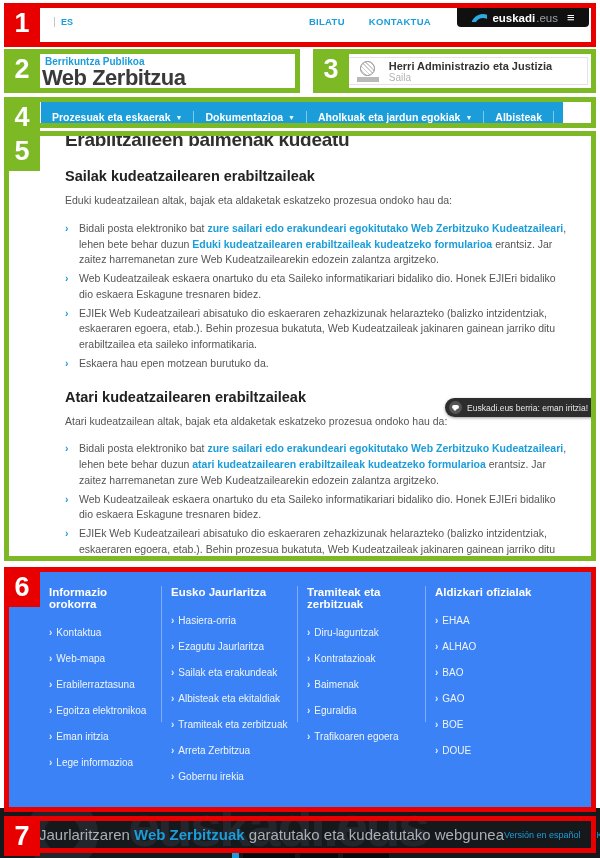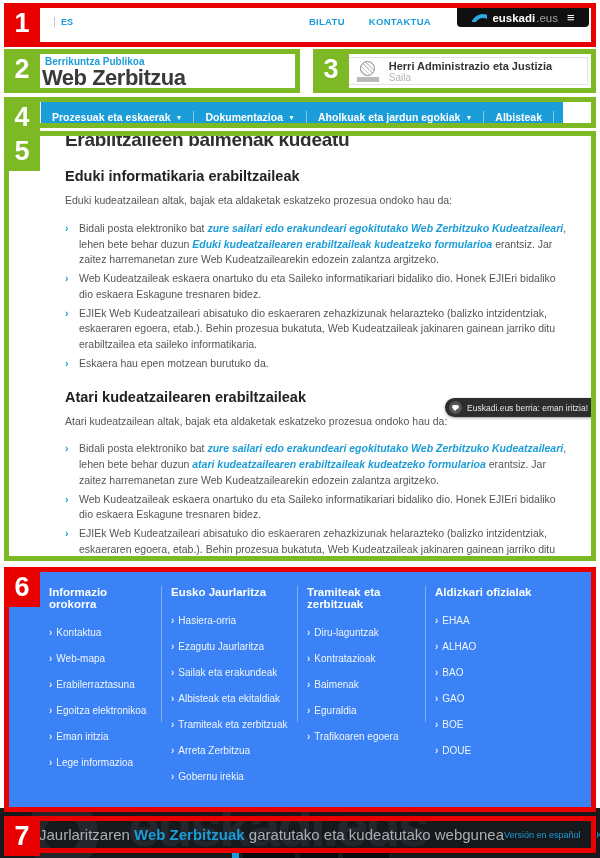--- a/index.html
+++ b/index.html
@@ -59,21 +59,21 @@
   .nav-caret { font-size:7px; opacity:.95; }
 
   
   .b5-inner { position:absolute; inset:0; background:#fff; padding:0 24px 0 56px; overflow:hidden; }
   .content h1 { color:#2f2f2f; font-size:19px; font-weight:bold; margin-top:-7px; letter-spacing:-.3px; }
   .content h2 { color:#222; font-size:14.5px; font-weight:bold; margin:17px 0 9px; }
   .content p { color:#555; font-size:10.5px; line-height:1.5; }
   .content ul { list-style:none; margin:12px 0 4px; }
   .content li { position:relative; padding-left:14px; color:#555; font-size:10.5px; line-height:1.5; margin-bottom:3px; }
   .content li .arrow { position:absolute; left:0; top:0; color:#1b9dd9; font-weight:bold; }
-  .content a.cl { color:#1b9dd9; font-weight:bold; text-decoration:none;font-style:italic; }
+  .content a.cl { color:#1b9dd9; font-weight:bold; text-decoration:none; }
   .feedback { position:absolute; right:-5px; top:262px; background:#2d2d2d; color:#e8e8e8; font-size:8.5px; height:19px; display:flex; align-items:center; gap:5px; padding:0 8px 0 4px; border-radius:10px 0 0 10px; box-shadow:0 1px 3px rgba(0,0,0,.4); z-index:5; cursor:pointer; }
   .fb-ico { width:13px; height:13px; border-radius:50%; background:#555; position:relative; }
   .fb-ico:before { content:""; position:absolute; left:3px; top:4px; width:7px; height:4px; background:#fff; border-radius:2px; }
   .fb-ico:after { content:""; position:absolute; left:4px; top:8px; border-left:2px solid transparent; border-right:2px solid transparent; border-top:2px solid #fff; }
 
   
   .b6-inner { position:absolute; inset:0; background:#3b82f6; overflow:hidden; }
   .foot-col { position:absolute; top:14px; }
   .foot-col h3 { color:#fff; font-size:11.5px; font-weight:bold; margin-bottom:12px; }
   .foot-col ul { list-style:none; }
@@ -178,21 +178,21 @@
         </div>
       </div>
     </div>
     <div class="num">4</div>
   </div>
 
   <div class="abox green" style="left:4px;top:131px;width:592px;height:430px;">
     <div class="b5-inner content">
       <h1>Erabiltzaileen baimenak kudeatu</h1>
 
-      <h2>Eduki informatikaria erabiltzaileak</h2>
+      <h2>Sailak kudeatzailearen erabiltzaileak</h2>
       <p>Eduki kudeatzailean altak, bajak eta aldaketak eskatzeko prozesua ondoko hau da:</p>
       <ul>
         <li>
           <span class="arrow">›</span><span>Bidali posta elektroniko bat </span><a class="cl" href="#">zure sailari edo erakundeari egokitutako Web Zerbitzuko Kudeatzaileari</a><span>, lehen bete behar duzun </span><a class="cl" href="#">Eduki kudeatzailearen erabiltzaileak kudeatzeko formularioa</a><span> erantsiz. Jar zaitez harremanetan zure Web Kudeatzailearekin edozein zalantza argitzeko.</span>
         </li>
         <li>
           <span class="arrow">›</span><span>Web Kudeatzaileak eskaera onartuko du eta Saileko informatikariari bidaliko dio. Honek EJIEri bidaliko dio eskaera Eskagune tresnaren bidez.</span>
         </li>
         <li>
           <span class="arrow">›</span><span>EJIEk Web Kudeatzaileari abisatuko dio eskaeraren zehazkizunak helarazteko (balizko intzidentziak, eskaeraren egoera, etab.). Behin prozesua bukatuta, Web Kudeatzaileak jakinaren gainean jarriko ditu erabiltzailea eta saileko informatikaria.</span>

